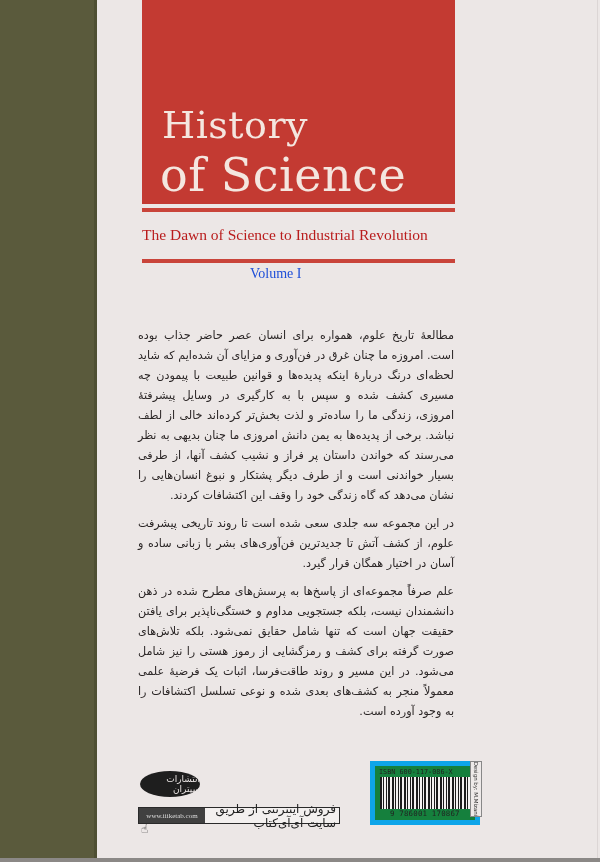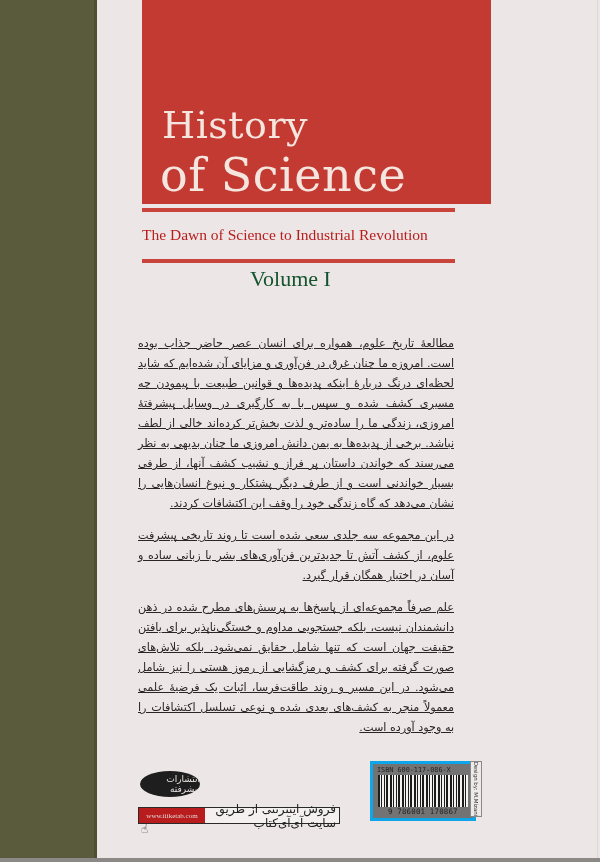--- a/index.html
+++ b/index.html
@@ -22,21 +22,21 @@
     }
     .right-edge {
       position: absolute; right: 2px; top: 0; width: 1px; height: 858px;
       background: #dcd6d5;
     }
     .bottom-strip {
       position: absolute; left: 0; bottom: 0; width: 600px; height: 4px;
       background: #8b8886;
     }
     .title-block {
-      position: absolute; left: 142px; top: 0; width: 349px; height: 204px;
+      position: absolute; left: 142px; top: 0; width: 313px; height: 204px;
       background: #c33a32;
     }
     .title-line1, .title-line2 {
       position: absolute; color: #f4e6df;
       font-family: "DejaVu Serif", "Liberation Serif", serif;
       letter-spacing: 0.5px; white-space: nowrap;
     }
     .title-line1 { left: 20px; top: 103px; font-size: 38px; }
     .title-line2 { left: 18px; top: 148px; font-size: 46px; }
     .rule {
@@ -45,54 +45,54 @@
     .rule-top { top: 208px; height: 4px; }
     .rule-bottom { top: 259px; height: 4px; }
     .subtitle {
       position: absolute; left: 142px; top: 226px; width: 320px;
       font-family: "Liberation Serif", "DejaVu Serif", serif;
       font-size: 15.5px; color: #b91c1c; white-space: nowrap;
     }
     .volume {
       position: absolute; left: 250px; top: 266px;
       font-family: "Liberation Serif", "DejaVu Serif", serif;
-      font-size: 22px; color: #14532d; white-space: nowrap;
+      font-size: 14px; color: #1d4ed8; white-space: nowrap;
     }
     .body-text {
       position: absolute; left: 138px; top: 322px; width: 316px;
       direction: rtl; text-align: justify;
       font-family: "DejaVu Sans", sans-serif;
       font-size: 11.2px; line-height: 20px; color: #2b2626;
     }
-    .body-text p { margin: 12px 0 8px 0; text-decoration: underline; }
+    .body-text p { margin: 4px 0 8px 0; }
     .publisher-logo {
       position: absolute; left: 140px; top: 771px; width: 60px; height: 26px;
       background: #1e1e1e; border-radius: 50%;
       display: flex; align-items: center; justify-content: center;
       color: #e9e4e3; font-size: 9px; direction: rtl;
     }
     .web-banner {
       position: absolute; left: 138px; top: 807px; width: 200px; height: 15px;
       border: 1px solid #2a2a2a; display: flex; background: #f3f0ef;
     }
     .web-url {
-      background: #b91c1c; color: #dcdcdc; font-size: 7px;
+      background: #404040; color: #dcdcdc; font-size: 7px;
       width: 66px; display: flex; align-items: center; justify-content: center;
       font-family: "Liberation Serif", serif;
     }
     .web-text {
       flex: 1; font-size: 12px; color: #222; direction: rtl;
       display: flex; align-items: center; padding-right: 3px;
     }
     .hand-icon {
       position: absolute; left: 141px; top: 822px; font-size: 12px; color: #333;
     }
     .barcode-box {
       position: absolute; left: 370px; top: 761px; width: 100px; height: 54px;
-      border: 3px solid #0ea5e9; background: #737373;
+      border: 5px solid #0ea5e9; background: #15803d;
     }
     .isbn-text {
       position: absolute; left: 4px; top: 2px; font-family: "DejaVu Sans Mono", monospace;
       font-size: 6.8px; color: #222; white-space: nowrap;
     }
     .bars {
       position: absolute; left: 5px; top: 11px; width: 90px; height: 32px;
       background: repeating-linear-gradient(90deg,
         #1c1c1c 0 2px, #f4f2f1 2px 3px, #1c1c1c 3px 4px, #f4f2f1 4px 6px,
         #1c1c1c 6px 7px, #f4f2f1 7px 8px, #1c1c1c 8px 10px, #f4f2f1 10px 12px);
@@ -129,21 +129,21 @@
 <div class="rule rule-bottom"></div>
 <div class="volume">Volume I</div>
 
 <div class="body-text">
   <p>مطالعهٔ تاریخ علوم، همواره برای انسان عصر حاضر جذاب بوده است. امروزه ما چنان غرق در فن‌آوری و مزایای آن شده‌ایم که شاید لحظه‌ای درنگ دربارهٔ اینکه پدیده‌ها و قوانین طبیعت با پیمودن چه مسیری کشف شده و سپس با به کارگیری در وسایل پیشرفتهٔ امروزی، زندگی ما را ساده‌تر و لذت بخش‌تر کرده‌اند خالی از لطف نباشد. برخی از پدیده‌ها به یمن دانش امروزی ما چنان بدیهی به نظر می‌رسند که خواندن داستان پر فراز و نشیب کشف آنها، از طرفی بسیار خواندنی است و از طرف دیگر پشتکار و نبوغ انسان‌هایی را نشان می‌دهد که گاه زندگی خود را وقف این اکتشافات کردند.</p>
   <p>در این مجموعه سه جلدی سعی شده است تا روند تاریخی پیشرفت علوم، از کشف آتش تا جدیدترین فن‌آوری‌های بشر با زبانی ساده و آسان در اختیار همگان قرار گیرد.</p>
   <p>علم صرفاً مجموعه‌ای از پاسخ‌ها به پرسش‌های مطرح شده در ذهن دانشمندان نیست، بلکه جستجویی مداوم و خستگی‌ناپذیر برای یافتن حقیقت جهان است که تنها شامل حقایق نمی‌شود. بلکه تلاش‌های صورت گرفته برای کشف و رمزگشایی از رموز هستی را نیز شامل می‌شود. در این مسیر و روند طاقت‌فرسا، اثبات یک فرضیهٔ علمی معمولاً منجر به کشف‌های بعدی شده و نوعی تسلسل اکتشافات را به وجود آورده است.</p>
 </div>
 
 <div class="publisher-logo">
-  <span>انتشارات پیشرفته</span>
+  <span>انتشارات سیتران</span>
 </div>
 
 <div class="web-banner">
   <div class="web-url">www.iiiketab.com</div>
   <div class="web-text">فروش اینترنتی از طریق سایت آی‌آی‌کتاب</div>
 </div>
 <div class="hand-icon">☝</div>
 
 <div class="barcode-box">
   <div class="isbn-text">ISBN 600-117-086-X</div>

